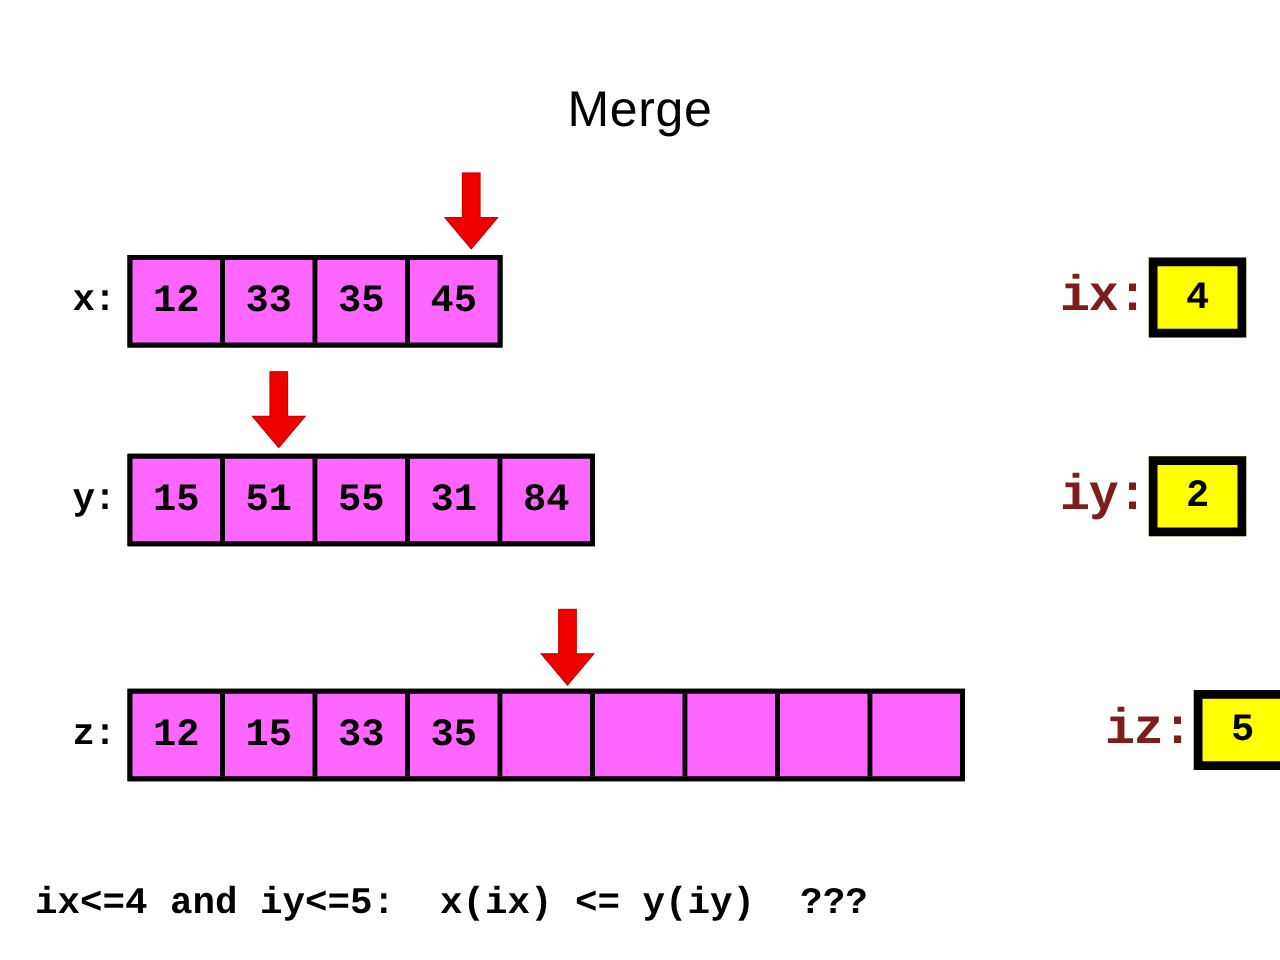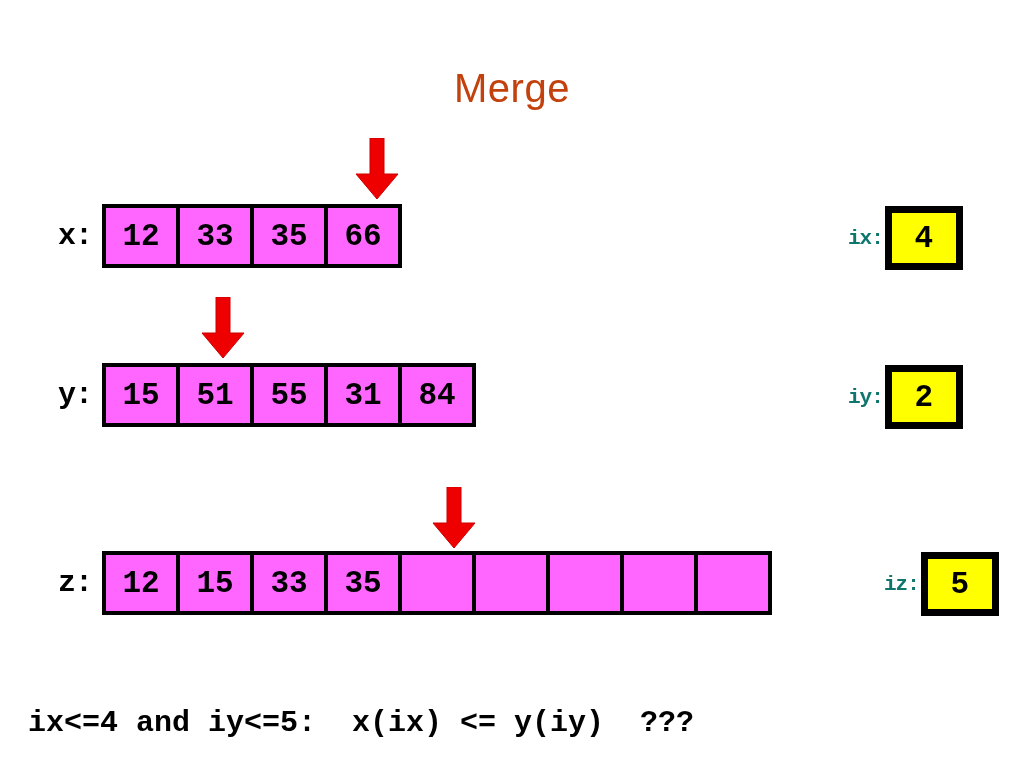--- a/index.html
+++ b/index.html
@@ -19,21 +19,21 @@
   
   #slide-title {
     position: absolute;
     left: 0;
     top: 68px;
     width: 1024px;
     text-align: center;
     font-family: "Liberation Sans", sans-serif;
     font-size: 40px;
     font-weight: 400;
-    color: #c2410c;
+    color: #000000;
     letter-spacing: 0.5px;
     line-height: 1;
     user-select: none;
   }
 
   
   .array-row {
     position: absolute;
     display: flex;
     align-items: center;
@@ -51,21 +51,21 @@
     user-select: none;
   }
   .cells {
     display: flex;
     border: 4px solid #000000;
     box-sizing: content-box;
     background: #000000;
   }
   .cell {
     width: 70px;
-    height: 56px;
+    height: 66px;
     background: #ff66ff;
     border-right: 4px solid #000000;
     box-sizing: content-box;
     display: flex;
     align-items: center;
     justify-content: center;
     font-family: "Liberation Mono", "DejaVu Sans Mono", monospace;
     font-size: 31px;
     font-weight: bold;
     color: #000000;
@@ -94,23 +94,23 @@
   #arrow-z { left: 432px; top: 487px; }
 
   
   .index-group {
     position: absolute;
     display: flex;
     align-items: center;
   }
   .index-label {
     font-family: "Liberation Mono", "DejaVu Sans Mono", monospace;
-    font-size: 21px;
-    font-weight: bold;
-    color: #0f766e;
+    font-size: 40px;
+    font-weight: bold;
+    color: #7f1d1d;
     letter-spacing: -1px;
     margin-right: 2px;
     user-select: none;
   }
   .index-box {
     width: 64px;
     height: 50px;
     background: #ffff00;
     border: 7px solid #000000;
     display: flex;
@@ -164,21 +164,21 @@
     <polygon points="15,0 29,0 29,36 43,36 22,61 1,36 15,36" fill="#ee0000" stroke="#cc0000" stroke-width="1"></polygon>
   </svg>
 </div>
 
 <div class="array-row" id="row-x">
   <div class="array-label">x:</div>
   <div class="cells">
     <div class="cell">12</div>
     <div class="cell">33</div>
     <div class="cell">35</div>
-    <div class="cell">66</div>
+    <div class="cell">45</div>
   </div>
 </div>
 
 <div class="array-row" id="row-y">
   <div class="array-label">y:</div>
   <div class="cells">
     <div class="cell">15</div>
     <div class="cell">51</div>
     <div class="cell">55</div>
     <div class="cell">31</div>

